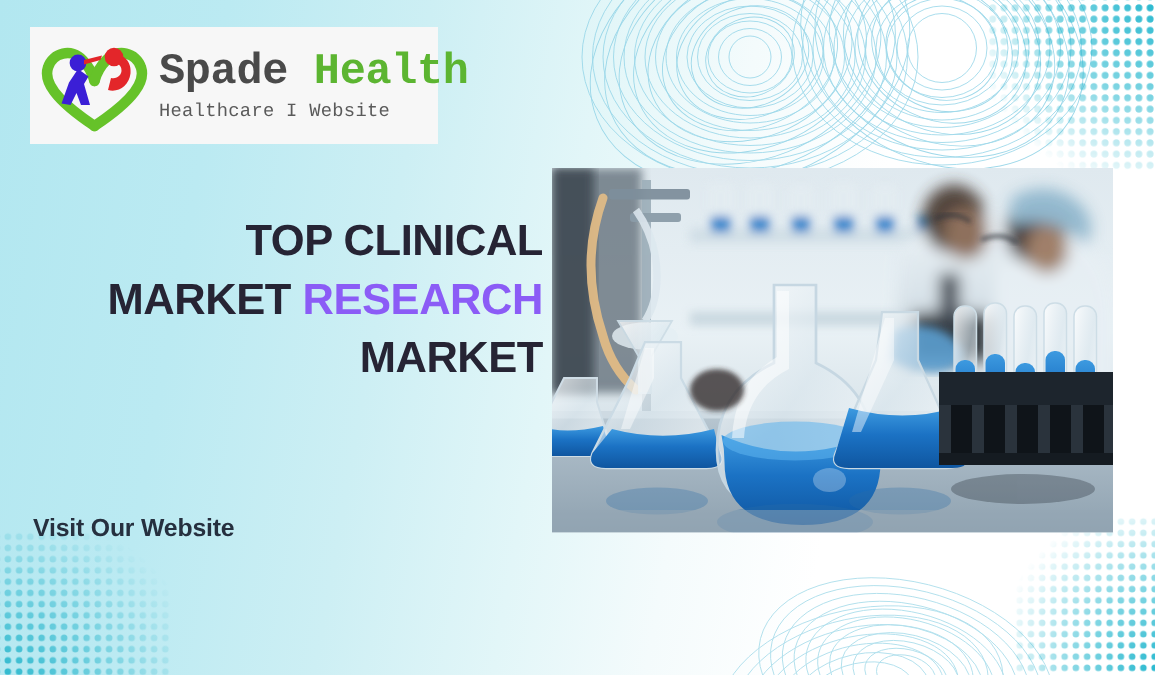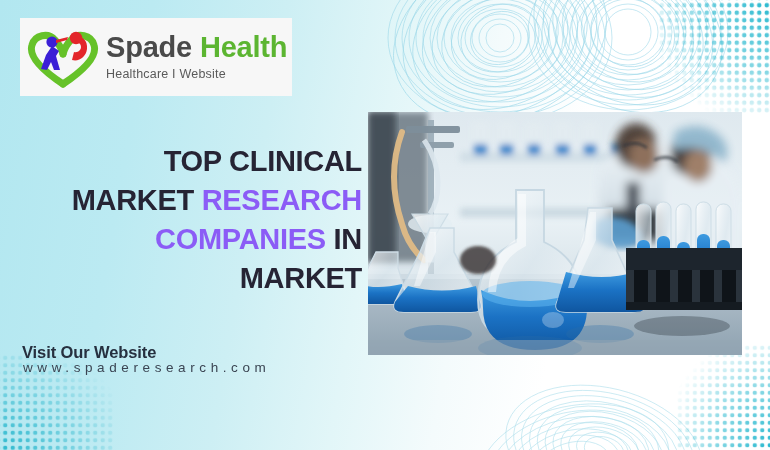--- a/index.html
+++ b/index.html
@@ -69,21 +69,21 @@
     align-items: center;
     padding-left: 6px;
     box-sizing: border-box;
   }
   .logo-mark {
     width: 74px;
     height: 62px;
     flex: 0 0 auto;
     margin-right: 6px;
   }
-  .logo-text { display: flex; flex-direction: column; justify-content: space-between; }
+  .logo-text { display: flex; flex-direction: column; justify-content: space-between; font-family: Liberation Mono, monospace; }
   .logo-title {
     font-size: 29px;
     font-weight: 700;
     line-height: 1.02;
     letter-spacing: -0.2px;
     white-space: nowrap;
   }
   .logo-title .word-a { color: #4a4a4a; }
   .logo-title .word-b { color: #5cb531; }
   .logo-tagline {
@@ -294,26 +294,24 @@
     </svg>
     <div class="logo-text">
       <div class="logo-title"><span class="word-a">Spade</span> <span class="word-b">Health</span></div>
       <div class="logo-tagline">Healthcare I Website</div>
     </div>
   </div>
 
   <div class="headline">
     <div>TOP CLINICAL</div>
     <div><span>MARKET </span><span class="hl-red">RESEARCH</span></div>
-    <div><span class="hl-red">COMPANIES</span><span> IN</span></div>
     <div>MARKET</div>
   </div>
 
   <div class="cta-title">Visit Our Website</div>
-  <div class="cta-url">www.spaderesearch.com</div>
 
   <div class="photo">
     <svg viewBox="0 0 374 243" preserveAspectRatio="xMidYMid slice">
       <defs>
         <linearGradient id="bgWall" x1="0" y1="0" x2="0" y2="1">
           <stop offset="0%" stop-color="#dfe9ef"></stop>
           <stop offset="45%" stop-color="#e9f1f5"></stop>
           <stop offset="100%" stop-color="#c3d2db"></stop>
         </linearGradient>
         <linearGradient id="bench" x1="0" y1="0" x2="0" y2="1">

